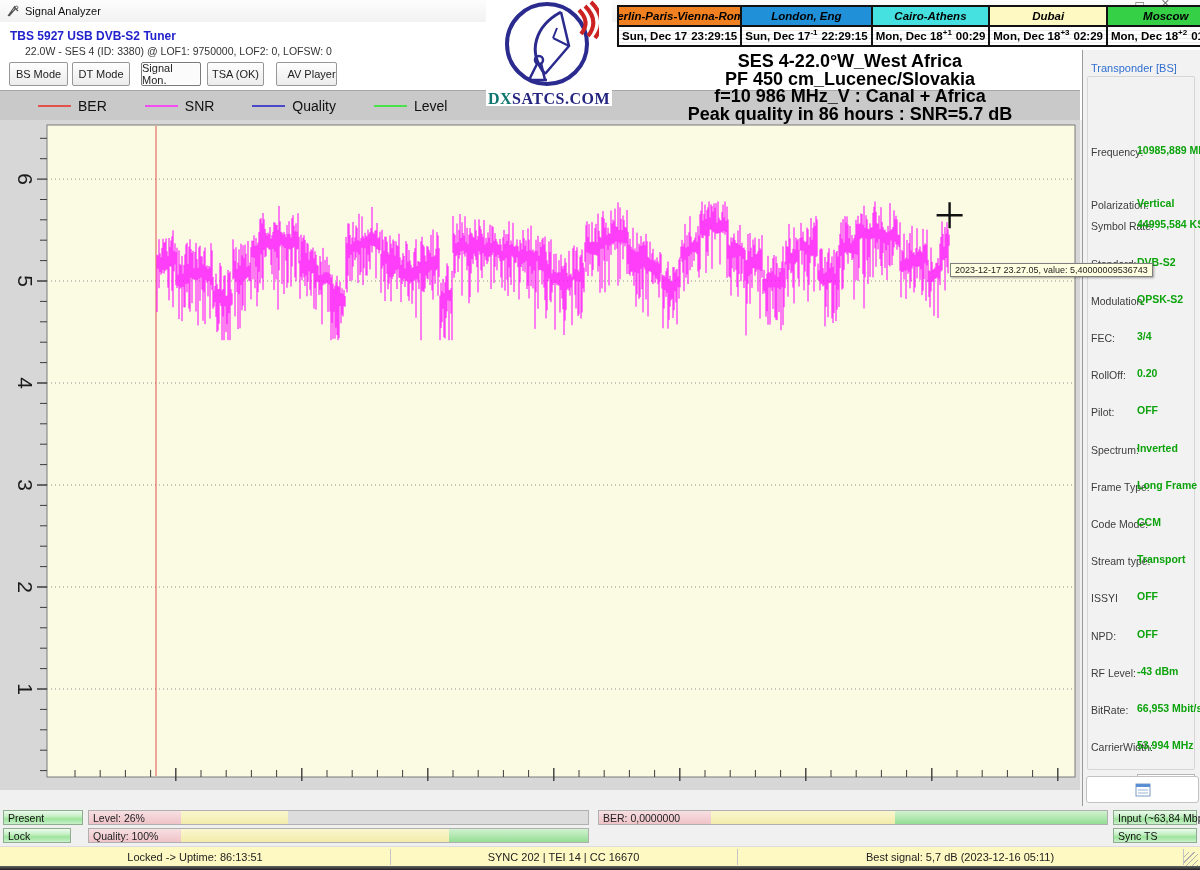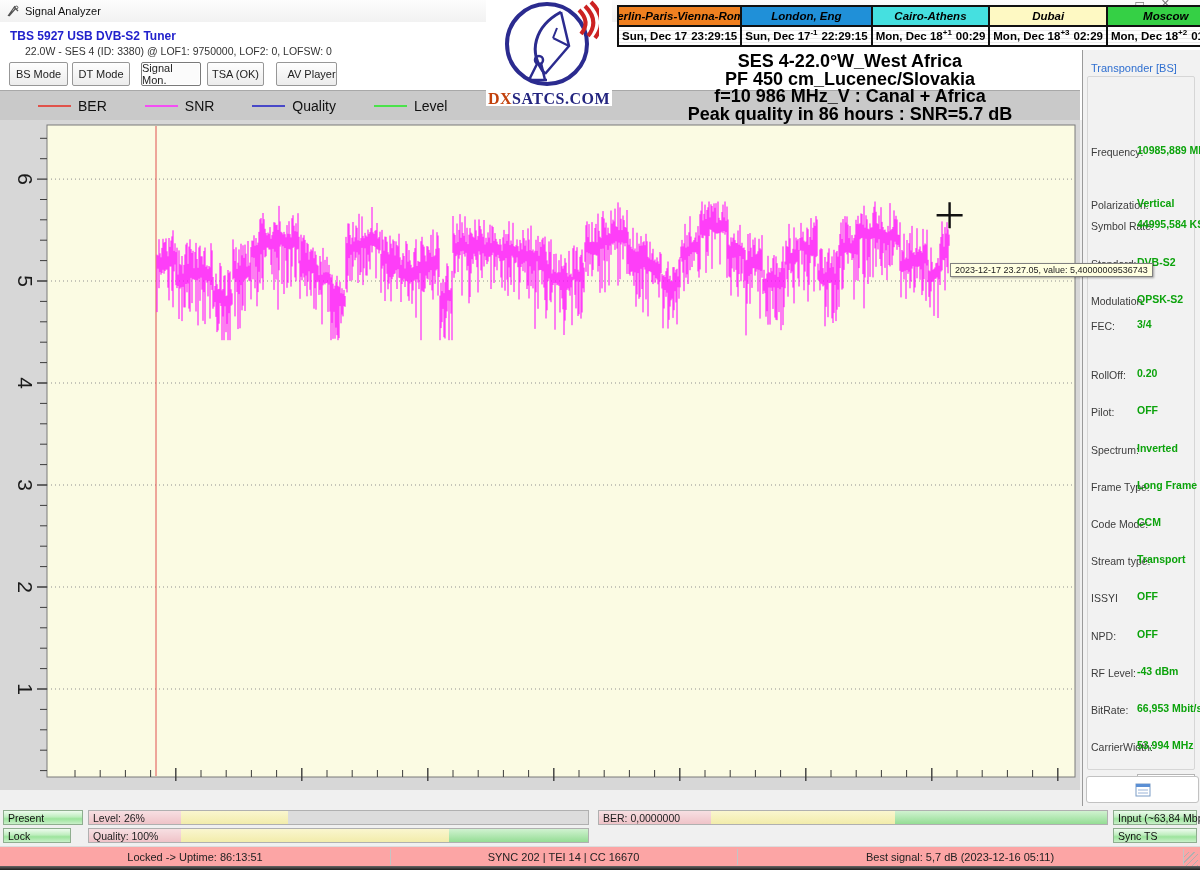--- a/index.html
+++ b/index.html
@@ -44,21 +44,21 @@
               font-size:11.5px;font-weight:bold;color:#000;
               background:repeating-linear-gradient(180deg,#ffffff 0 3px,#ededed 3px 4px);padding:0 3px;white-space:nowrap;}
   .clock-head:nth-child(5),.clock-time:last-child{border-right:none;}
   .clock-time .cdate{flex:0 0 auto;}
   .clock-time .coff{flex:1 1 auto;text-align:right;font-size:8px;vertical-align:top;position:relative;top:-4px;padding-right:4px;}
   .clock-time .ctime{flex:0 0 auto;text-align:right;}
 
   
   .logo{position:absolute;left:486px;top:0;width:126px;height:106px;background:#fff;z-index:7;text-align:center;}
   .logo-text{font-family:"Liberation Serif",serif;font-weight:bold;font-size:16px;letter-spacing:.5px;margin-top:-2px;}
-  .logo-dx{color:#c2410c;} .logo-rest{color:#23247f;}
+  .logo-dx{color:#0f766e;} .logo-rest{color:#23247f;}
 
   
   .chart-panel{position:absolute;left:0;top:120px;width:1080px;height:670px;background:#d7d7d7;}
   .ylabel{position:absolute;width:26px;height:24px;font-size:21px;color:#1b1b1b;
           display:flex;align-items:center;justify-content:center;transform:rotate(90deg);}
   .chart-tooltip{position:absolute;left:950px;top:263px;z-index:40;background:#ffffe1;border:1px solid #808080;
                  box-shadow:1px 1px 2px rgba(0,0,0,.35);font-size:9px;color:#222;padding:1px 4px;white-space:nowrap;}
 
   
   .sidebar{position:absolute;left:1082px;top:50px;width:118px;height:756px;background:#f2f2f2;border-left:1px solid #9a9a9a;box-sizing:border-box;}
@@ -78,21 +78,21 @@
         background:linear-gradient(180deg,#eefbee 0%,#bfeebf 45%,#9ce49c 60%,#c9f0c9 100%);
         font-size:10.5px;color:#111;display:flex;align-items:center;padding-left:4px;white-space:nowrap;}
   .bar{position:absolute;height:15px;border:1px solid #b0b0b0;box-sizing:border-box;background:#dcdcdc;overflow:hidden;}
   .bar .seg{position:absolute;top:0;bottom:0;}
   .seg.pink{background:linear-gradient(180deg,#f7dfe2,#efc3c8);}
   .seg.yellow{background:linear-gradient(180deg,#faf6cf,#f2ecab);}
   .seg.green{background:linear-gradient(180deg,#d0f2d0,#95dd95);}
   .bar .blabel{position:absolute;left:4px;top:1px;font-size:10.5px;color:#222;white-space:nowrap;z-index:2;}
 
   
-  .statusbar{position:absolute;left:0;top:846px;width:1200px;height:20px;background:#fca5a5;border-top:1px solid #dcdcdc;}
+  .statusbar{position:absolute;left:0;top:846px;width:1200px;height:20px;background:#fef9c3;border-top:1px solid #dcdcdc;}
   .status-sec{position:absolute;top:0;height:20px;display:flex;align-items:center;justify-content:center;
               font-size:11px;color:#222;}
   .status-div{position:absolute;top:2px;width:1px;height:16px;background:#c4c4c4;}
   .grip{position:absolute;right:2px;top:852px;width:14px;height:14px;
         background:repeating-linear-gradient(135deg,transparent 0 3px,#b0b0b0 3px 4px);}
   .bottom-edge{position:absolute;left:0;top:866px;width:1200px;height:4px;background:linear-gradient(#666,#1e1e1e);}
 </style>
 </head>
 <body>
 
@@ -236,21 +236,21 @@
           <span class="tp-value">44995,584 KS/s</span>
         </div>
         <div class="tp-row" style="top: 205.6px;">
           <span class="tp-label">Standard:</span>
           <span class="tp-value">DVB-S2</span>
         </div>
         <div class="tp-row" style="top: 242.8px;">
           <span class="tp-label">Modulation:</span>
           <span class="tp-value">QPSK-S2</span>
         </div>
-        <div class="tp-row" style="top: 268px;">
+        <div class="tp-row" style="top: 280px;">
           <span class="tp-label">FEC:</span>
           <span class="tp-value">3/4</span>
         </div>
         <div class="tp-row" style="top: 317.2px;">
           <span class="tp-label">RollOff:</span>
           <span class="tp-value">0.20</span>
         </div>
         <div class="tp-row" style="top: 354.4px;">
           <span class="tp-label">Pilot:</span>
           <span class="tp-value">OFF</span>

